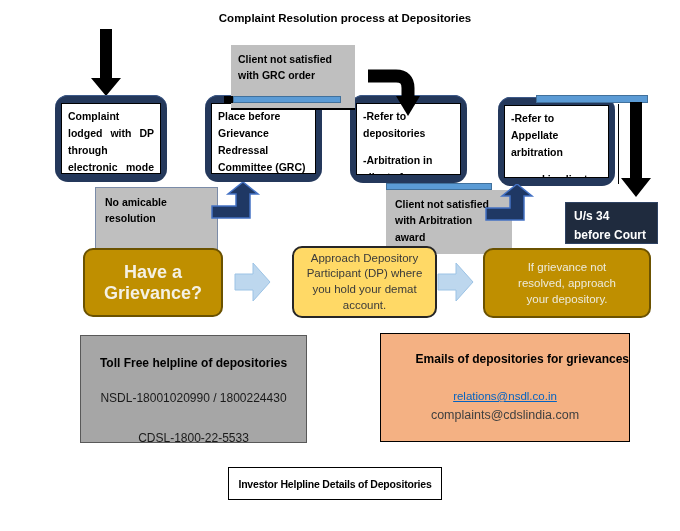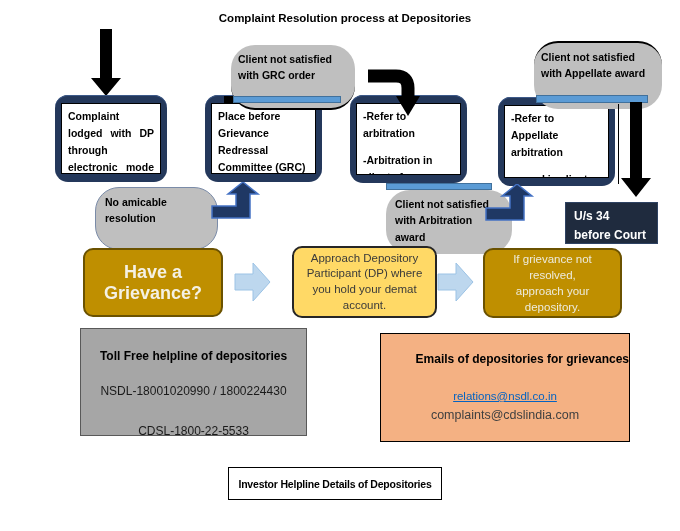--- a/index.html
+++ b/index.html
@@ -16,21 +16,21 @@
           padding:4px 6px;font-size:10.5px;font-weight:bold;line-height:1.62;overflow:hidden;}
   .pinner .line{display:block;}
   .pinner .gap{margin-top:10px;}
   #box1{left:55px;top:95px;width:112px;height:87px;}
   #box1 .pinner{text-align:justify;}
   #box2{left:205px;top:95px;width:117px;height:87px;}
   #box3{left:350px;top:95px;width:117px;height:88px;}
   #box4{left:498px;top:97px;width:117px;height:89px;}
   
   .callout{background:#BFBFBF;font-size:10.5px;font-weight:bold;line-height:1.55;
-           padding:6px 7px;overflow:hidden;border-radius:24px;}
+           padding:6px 7px;overflow:hidden;}
   #callout-grc{left:231px;top:45px;width:110px;height:51px;border-bottom:2px solid #000;}
   #callout-appellate{left:534px;top:41px;width:114px;height:54px;border-top:2px solid #000;}
   #callout-arb{left:386px;top:190px;width:110px;height:52px;padding-left:9px;}
   #callout-noamicable{left:95px;top:187px;width:105px;height:49px;border:1px solid #7A8BA8;padding-left:9px;}
   
   .bluebar{background:#5B9BD5;border:1px solid #41719C;box-sizing:border-box;}
   #bluebar-grc{left:233px;top:96px;width:108px;height:7px;}
   #bluebar-grc-nub{left:224px;top:96px;width:9px;height:7px;background:#000;}
   #bluebar-appellate{left:536px;top:95px;width:112px;height:8px;}
   #bluebar-arb{left:386px;top:183px;width:106px;height:7px;}
@@ -38,24 +38,24 @@
   
   #court{left:565px;top:202px;width:93px;height:42px;background:#1F2B3E;border:1px solid #2E4262;
          color:#fff;font-weight:bold;font-size:12px;line-height:1.55;padding:4px 8px;box-sizing:border-box;}
   
   .rounded{border-radius:10px;display:flex;align-items:center;justify-content:center;
            text-align:center;box-sizing:border-box;}
   #gold1{left:83px;top:248px;width:140px;height:69px;background:#BF8F00;border:2px solid #6b5200;
          color:#F4F1E4;font-size:18px;font-weight:bold;}
   #yellow{left:280px;top:246px;width:145px;height:72px;background:#FFD966;border:2px solid #262626;
           color:#3a3a3a;font-size:11.5px;padding:4px 8px;line-height:1.35;margin-left:12px;}
-  #gold2{left:483px;top:248px;width:139px;height:70px;background:#BF8F00;border:2px solid #6b5200;
+  #gold2{left:483px;top:248px;width:168px;height:70px;background:#BF8F00;border:2px solid #6b5200;
          color:#EDEBDC;font-size:11.5px;padding:4px 24px;line-height:1.4;}
   
-  #helpline{left:80px;top:328px;width:227px;height:108px;background:#A6A6A6;border:1px solid #595959;
+  #helpline{left:80px;top:335px;width:227px;height:108px;background:#A6A6A6;border:1px solid #595959;
             box-sizing:border-box;text-align:center;padding-top:20px;}
   #helpline .panel-title{font-weight:bold;font-size:12px;margin-bottom:18px;}
   #helpline .phone{font-size:12px;line-height:1.8;color:#1a1a1a;margin-top:18px;}
   #emails{left:380px;top:333px;width:250px;height:109px;background:#F4B183;border:1.5px solid #000;
           box-sizing:border-box;text-align:center;padding-top:18px;}
   #emails .panel-title{font-weight:bold;font-size:12px;margin-bottom:20px;text-align:right;}
   .email-link{display:inline-block;color:#0563C1;text-decoration:underline;font-size:11.5px;cursor:pointer;}
   #emails .email2{font-size:12.5px;color:#404040;margin-top:4px;}
   #footer-box{left:228px;top:467px;width:214px;height:33px;background:#fff;border:1.5px solid #000;
               box-sizing:border-box;display:flex;align-items:center;justify-content:center;
@@ -76,42 +76,41 @@
   <div id="box1" class="abs pframe">
     <div class="pinner">Complaint lodged with DP through electronic mode or physical mode</div>
   </div>
 
   <div id="box2" class="abs pframe">
     <div class="pinner">Place before Grievance Redressal Committee (GRC)</div>
   </div>
 
   <div id="box3" class="abs pframe">
     <div class="pinner">
-      <span class="line">-Refer to arbitration</span>
+      <span class="line">-Refer to depositories</span>
       <span class="line gap">-Arbitration in clients favour</span>
     </div>
   </div>
 
   <div id="box4" class="abs pframe">
     <div class="pinner">
       <span class="line">-Refer to Appellate arbitration</span>
       <span class="line gap">-award in clients favour</span>
     </div>
   </div>
 
   <div id="callout-grc" class="abs callout">Client not satisfied with GRC order</div>
   <div id="bluebar-grc-nub" class="abs"></div>
   <div id="bluebar-grc" class="abs bluebar"></div>
 
   <svg class="abs" style="left:362px;top:60px" width="60" height="58" viewBox="0 0 60 58">
     <path d="M6,16 H34 Q46,16 46,28 V38" stroke="#000" stroke-width="13" fill="none"></path>
     <polygon points="34,36 58,36 46,56" fill="#000"></polygon>
   </svg>
 
-  <div id="callout-appellate" class="abs callout">Client not satisfied with Appellate award</div>
   <div id="bluebar-appellate" class="abs bluebar"></div>
   <div id="leader-appellate" class="abs"></div>
 
   <svg class="abs" style="left:620px;top:102px" width="32" height="96" viewBox="0 0 32 96">
     <polygon points="10,0 22,0 22,76 31,76 16,95 1,76 10,76" fill="#000"></polygon>
   </svg>
 
   <div id="court" class="abs">U/s 34 before Court</div>
 
   <div id="callout-noamicable" class="abs callout">No amicable resolution</div>

